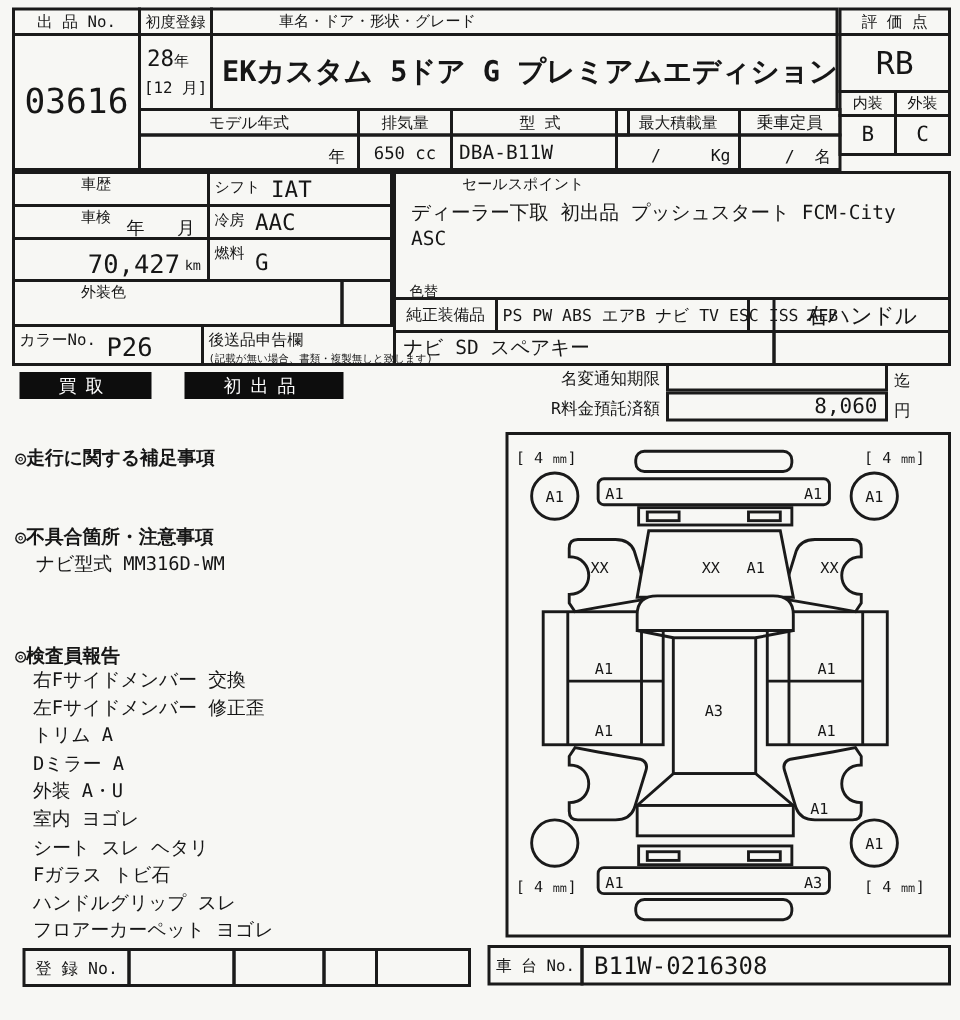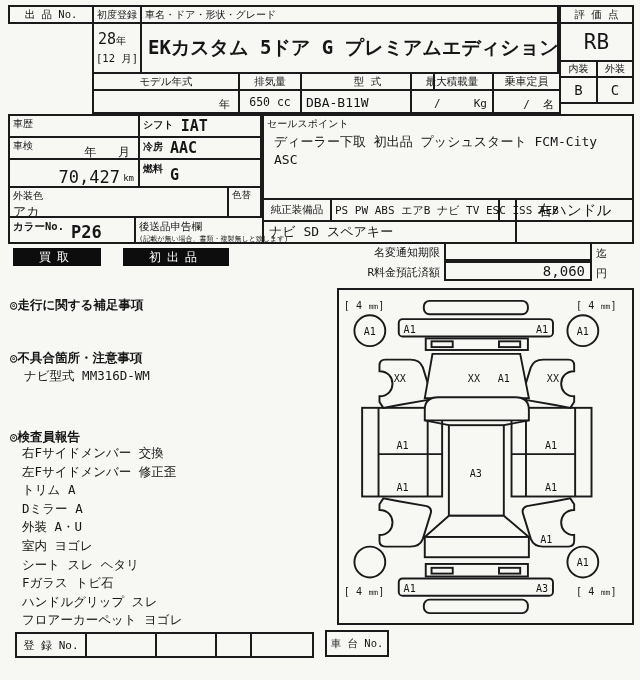--- a/index.html
+++ b/index.html
@@ -1,38 +1,39 @@
 <!DOCTYPE html>
 <html><head>
 <meta charset="utf-8">
 <style>
   html,body{margin:0;padding:0;background:#e9e9e7;}
   .sheet{
     position:relative;width:640px;height:680px;background:#f7f7f4;
     font-family:"DejaVu Sans Mono","Liberation Mono",monospace;color:#161616;overflow:hidden;
   }
   .bx{position:absolute;border:2px solid #1a1a1a;box-sizing:border-box;background:transparent;}
-  .lb{font-size:10px;line-height:1.1;padding:2px 3px;white-space:nowrap;}
+  .lb{font-size:10px;line-height:1.1;padding:2px 3px;white-space:nowrap;margin-left:41px;}
   .ctr{display:flex;align-items:center;justify-content:center;}
-  .pairs{display:flex;align-items:flex-start;font-weight:bold;}
+  .pairs{display:flex;align-items:flex-start;}
   .pairs .k{font-size:10px;padding:2px 2px 0 3px;white-space:nowrap;}
   .pairs .v{font-size:15px;margin-left:5px;margin-top:1px;white-space:nowrap;}
   .abs{position:absolute;white-space:nowrap;}
   .badge{position:absolute;background:#0d0d0d;color:#fdfdfd;font-size:12px;
          display:flex;align-items:center;justify-content:center;letter-spacing:6px;}
   .notehead{position:absolute;font-size:12.5px;font-weight:bold;white-space:nowrap;}
   .noteline{font-size:12.5px;white-space:nowrap;}
   svg text{font-family:"DejaVu Sans Mono","Liberation Mono",monospace;fill:#161616;}
 </style>
 </head>
 <body>
 
 <div class="sheet">
 
   <div class="bx ctr" style="left:8px;top:5px;width:86px;height:19px;font-size:10.5px">出 品 No.</div>
+  <div class="bx ctr" style="left:8px;top:22px;width:86px;height:92px;font-size:23px">03616</div>
 
   <div class="bx ctr" style="left:92px;top:5px;width:50px;height:19px;font-size:10px">初度登録</div>
   <div class="bx" style="left:92px;top:22px;width:50px;height:52px">
     <div class="abs" style="left:4px;top:6px;font-size:15px"><span>28</span><span style="font-size:10px">年</span></div>
     <div class="abs" style="left:2px;top:28px;font-size:10.5px">[12 月]</div>
   </div>
 
   <div class="bx" style="left:140px;top:5px;width:419px;height:19px">
     <div class="lb">車名・ドア・形状・グレード</div>
   </div>
@@ -42,21 +43,21 @@
 
   <div class="bx ctr" style="left:559px;top:5px;width:75px;height:19px;font-size:10.5px">評 価 点</div>
   <div class="bx ctr" style="left:559px;top:22px;width:75px;height:40px;font-size:21px">RB</div>
   <div class="bx ctr" style="left:559px;top:60px;width:39px;height:18px;font-size:10px">内装</div>
   <div class="bx ctr" style="left:596px;top:60px;width:38px;height:18px;font-size:10px">外装</div>
   <div class="bx ctr" style="left:559px;top:76px;width:39px;height:28px;font-size:14px">B</div>
   <div class="bx ctr" style="left:596px;top:76px;width:38px;height:28px;font-size:14px">C</div>
 
   <div class="bx ctr" style="left:92px;top:72px;width:148px;height:19px;font-size:10.5px">モデル年式</div>
   <div class="bx ctr" style="left:238px;top:72px;width:64px;height:19px;font-size:10.5px">排気量</div>
-  <div class="bx ctr" style="left:300px;top:72px;width:135px;height:19px;font-size:10.5px">型  式</div>
+  <div class="bx ctr" style="left:300px;top:72px;width:120px;height:19px;font-size:10.5px">型  式</div>
   <div class="bx ctr" style="left:410px;top:72px;width:84px;height:19px;font-size:10.5px">最大積載量</div>
   <div class="bx ctr" style="left:492px;top:72px;width:69px;height:19px;font-size:11px">乗車定員</div>
 
   <div class="bx" style="left:92px;top:89px;width:148px;height:25px">
     <span class="abs" style="right:8px;top:6px;font-size:11px">年</span>
   </div>
   <div class="bx ctr" style="left:238px;top:89px;width:64px;height:25px;font-size:11.5px">650 cc</div>
   <div class="bx" style="left:300px;top:89px;width:112px;height:25px">
     <span class="abs" style="left:4px;top:4px;font-size:13px">DBA-B11W</span>
   </div>
@@ -88,21 +89,20 @@
     <span class="abs" style="right:18px;top:7px;font-size:17px">70,427</span>
     <span class="abs" style="right:4px;bottom:3px;font-size:9px">km</span>
   </div>
   <div class="bx pairs" style="left:138px;top:158px;width:124px;height:30px">
     <span class="k">燃料</span>
       <span class="v" style="margin-top:6px">G</span>
   </div>
 
   <div class="bx" style="left:8px;top:186px;width:221px;height:32px">
     <div class="lb">外装色</div>
-    <div style="font-size:13px;padding:0 0 0 3px">アカ</div>
   </div>
   <div class="bx" style="left:227px;top:186px;width:35px;height:32px">
     <div class="lb" style="font-size:9.5px">色替</div>
   </div>
 
   <div class="bx pairs" style="left:8px;top:216px;width:128px;height:28px">
     <span class="k" style="font-size:10.5px">カラーNo.</span>
     <span class="v" style="font-size:17px;margin-top:4px">P26</span>
   </div>
   <div class="bx" style="left:134px;top:216px;width:130px;height:28px">
@@ -155,20 +155,23 @@
     <div class="noteline">フロアーカーペット ヨゴレ</div>
   </div>
 
   <div class="bx ctr" style="left:15px;top:632px;width:72px;height:26px;font-size:11px">登 録 No.</div>
   <div class="bx" style="left:85px;top:632px;width:72px;height:26px"></div>
   <div class="bx" style="left:155px;top:632px;width:62px;height:26px"></div>
   <div class="bx" style="left:215px;top:632px;width:37px;height:26px"></div>
   <div class="bx" style="left:250px;top:632px;width:64px;height:26px"></div>
 
   <div class="bx ctr" style="left:325px;top:630px;width:64px;height:27px;font-size:10.5px">車 台 No.</div>
+  <div class="bx" style="left:387px;top:630px;width:247px;height:27px;display:flex;align-items:center">
+    <span style="font-size:16px;padding-left:7px">B11W-0216308</span>
+  </div>
 
   <div class="bx" style="left:337px;top:288px;width:297px;height:337px">
     <svg width="293" height="333" viewBox="0 0 304 337">
       <g stroke="#1a1a1a" stroke-width="2" fill="#f7f7f4">
 
         <rect x="24" y="118" width="83" height="92"></rect>
         <line x1="41" y1="118" x2="41" y2="210"></line>
         <line x1="92" y1="118" x2="92" y2="210"></line>
         <line x1="41" y1="166" x2="107" y2="166"></line>
         <rect x="179" y="118" width="83" height="92"></rect>

